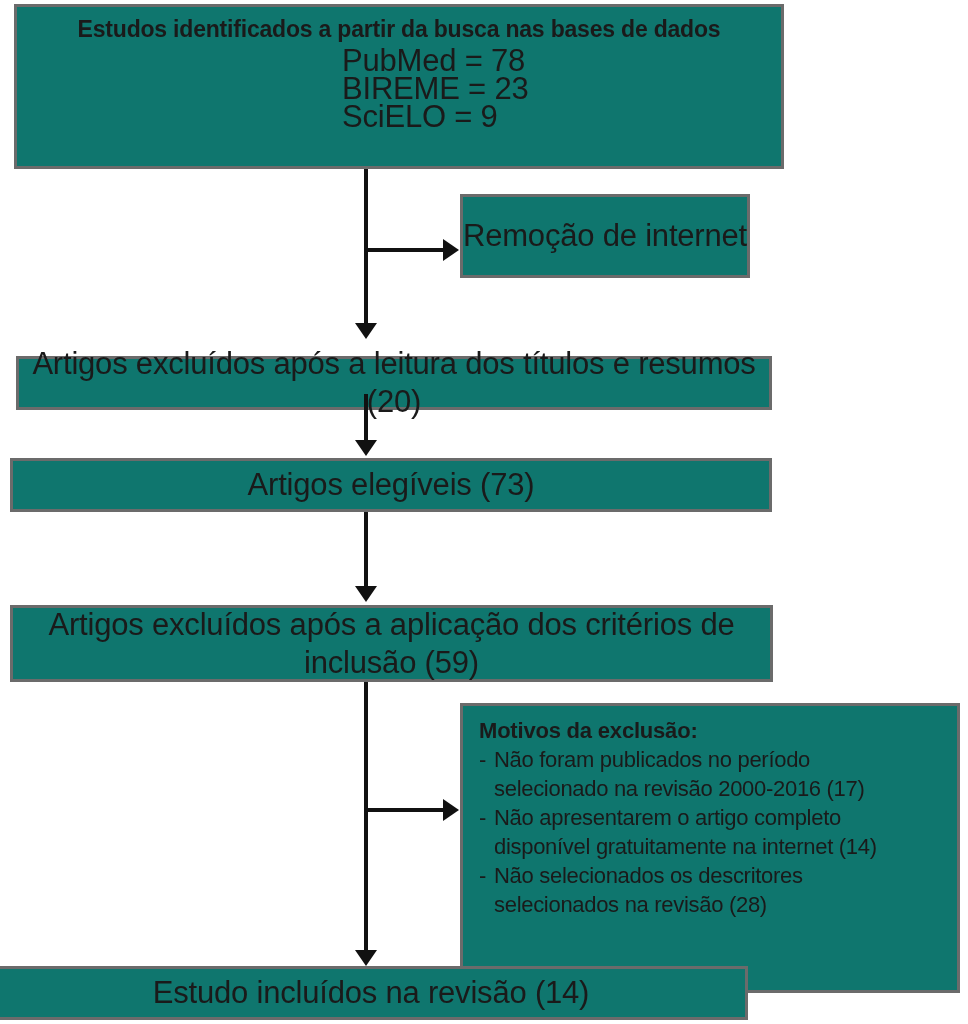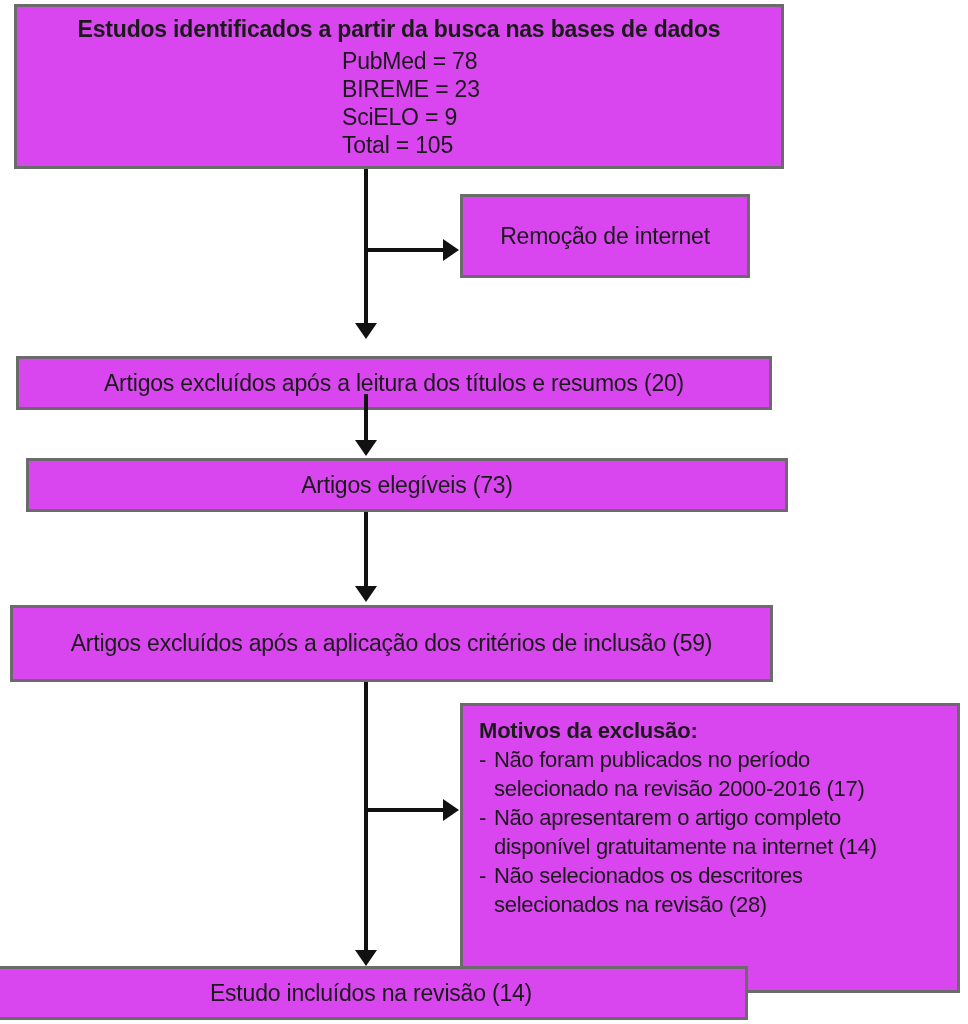--- a/index.html
+++ b/index.html
@@ -13,38 +13,38 @@
     height: 1024px;
     background: #ffffff;
     font-family: "Liberation Sans", sans-serif;
     color: #1a1a1a;
     overflow: hidden;
   }
   .box {
     position: absolute;
     box-sizing: border-box;
     border: 3px solid #6b6b6b;
-    background: #d946ef;
+    background: #0f766e;
   }
   .box-inner {
     position: absolute;
     inset: 0;
     display: flex;
     flex-direction: column;
     justify-content: center;
   }
   .ctr { text-align: center; }
   .t-title {
     font-size: 23px;
     font-weight: bold;
     letter-spacing: -0.2px;
     line-height: 1.18;
   }
   .t-body {
-    font-size: 23px;
+    font-size: 31px;
     font-weight: normal;
     line-height: 1.22;
     letter-spacing: -0.2px;
   }
   .db-list {
     margin-top: 4px;
     padding-left: 325px;
     text-align: left;
   }
   .db-list div { line-height: 28px; }
@@ -96,21 +96,20 @@
 
 <div id="canvas">
 
   <div class="box" style="left:14px; top:4px; width:770px; height:165px;">
     <div class="box-inner" style="justify-content:flex-start; padding-top:9px;">
       <div class="ctr t-title">Estudos identificados a partir da busca nas bases de dados</div>
       <div class="db-list t-body">
         <div>PubMed = 78</div>
         <div>BIREME = 23</div>
         <div>SciELO = 9</div>
-        <div>Total = 105</div>
       </div>
     </div>
   </div>
 
   <div class="vline" style="left:364px; top:169px; height:156px;"></div>
   <div class="arrow-down" style="left:355px; top:323px;"></div>
 
   <div class="hline" style="left:364px; top:248px; width:82px;"></div>
   <div class="arrow-right" style="left:443px; top:239px;"></div>
 
@@ -122,21 +121,21 @@
 
   <div class="box" style="left:16px; top:356px; width:756px; height:54px;">
     <div class="box-inner ctr t-body">
       <div>Artigos excluídos após a leitura dos títulos e resumos (20)</div>
     </div>
   </div>
 
   <div class="vline" style="left:364px; top:394px; height:48px;"></div>
   <div class="arrow-down" style="left:355px; top:440px;"></div>
 
-  <div class="box" style="left:10px; top:458px; width:762px; height:54px;margin-left:16px;">
+  <div class="box" style="left:10px; top:458px; width:762px; height:54px;">
     <div class="box-inner ctr t-body">
       <div>Artigos elegíveis (73)</div>
     </div>
   </div>
 
   <div class="vline" style="left:364px; top:512px; height:76px;"></div>
   <div class="arrow-down" style="left:355px; top:586px;"></div>
 
   <div class="box" style="left:10px; top:605px; width:763px; height:77px;">
     <div class="box-inner ctr t-body">

